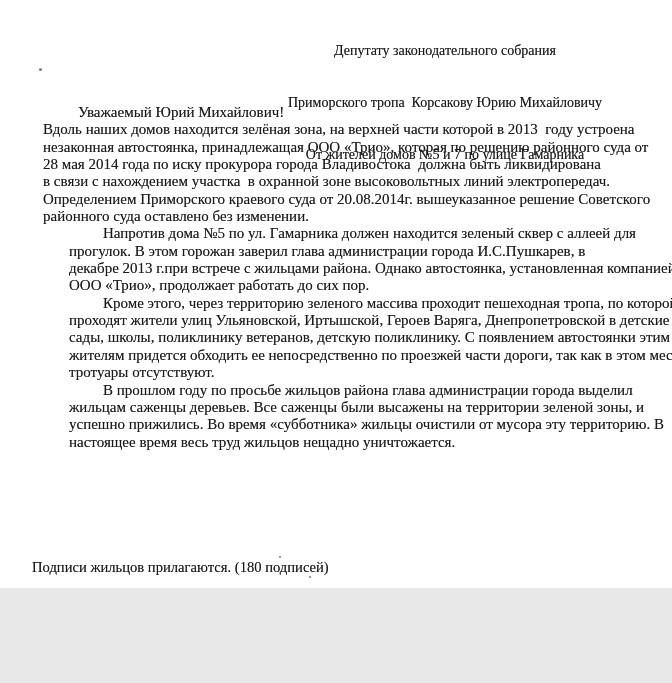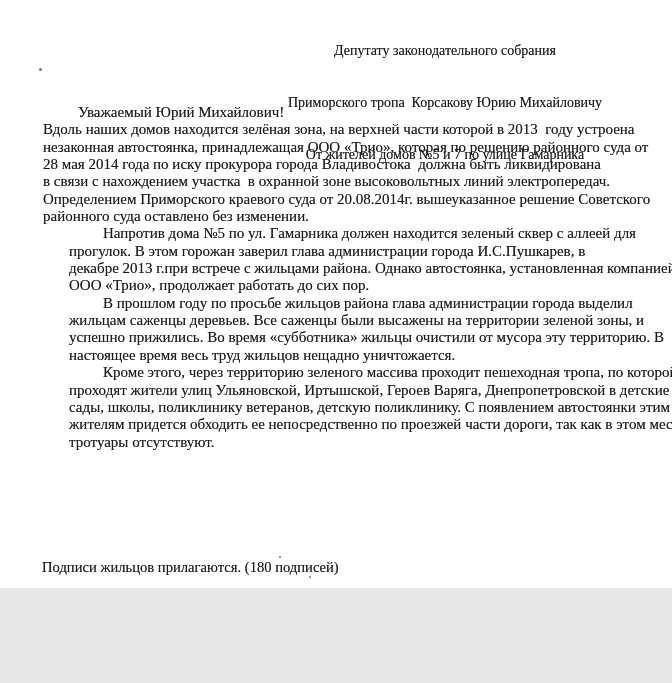--- a/index.html
+++ b/index.html
@@ -23,21 +23,21 @@
   .body-text{
     position:absolute;
     top:104px;left:43px;width:605px;
     font-size:15px;line-height:17.35px;
   }
   .salutation{white-space:pre;text-indent:35px;margin:0;}
   .para{white-space:pre;margin:0;}
   .para.indent{text-indent:34px;margin-left:26px;}
   .signatures-note{
     position:absolute;
-    left:42px;top:559px;
+    left:32px;top:559px;
     font-size:14.6px;line-height:17.35px;
     white-space:pre;
   }
   .hw-date{
     position:absolute;
     left:376px;top:606px;
     font-family:"DejaVu Serif",serif;
     font-style:italic;
     font-size:21px;
     letter-spacing:1.5px;
@@ -76,29 +76,29 @@
     <p class="para">Вдоль наших домов находится зелёная зона, на верхней части которой в 2013  году устроена
 незаконная автостоянка, принадлежащая ООО «Трио», которая по решению районного суда от
 28 мая 2014 года по иску прокурора города Владивостока  должна быть ликвидирована
 в связи с нахождением участка  в охранной зоне высоковольтных линий электропередач.
 Определением Приморского краевого суда от 20.08.2014г. вышеуказанное решение Советского
 районного суда оставлено без изменении.</p>
     <p class="para indent">Напротив дома №5 по ул. Гамарника должен находится зеленый сквер с аллеей для
 прогулок. В этом горожан заверил глава администрации города И.С.Пушкарев, в
 декабре 2013 г.при встрече с жильцами района. Однако автостоянка, установленная компанией
 ООО «Трио», продолжает работать до сих пор.</p>
-    <p class="para indent">В прошлом году по просьбе жильцов района глава администрации города выделил
-жильцам саженцы деревьев. Все саженцы были высажены на территории зеленой зоны, и
-успешно прижились. Во время «субботника» жильцы очистили от мусора эту территорию. В
-настоящее время весь труд жильцов нещадно уничтожается.</p>
     <p class="para indent">Кроме этого, через территорию зеленого массива проходит пешеходная тропа, по которой
 проходят жители улиц Ульяновской, Иртышской, Героев Варяга, Днепропетровской в детские
 сады, школы, поликлинику ветеранов, детскую поликлинику. С появлением автостоянки этим
 жителям придется обходить ее непосредственно по проезжей части дороги, так как в этом месте
 тротуары отсутствуют.</p>
+    <p class="para indent">В прошлом году по просьбе жильцов района глава администрации города выделил
+жильцам саженцы деревьев. Все саженцы были высажены на территории зеленой зоны, и
+успешно прижились. Во время «субботника» жильцы очистили от мусора эту территорию. В
+настоящее время весь труд жильцов нещадно уничтожается.</p>
   </div>
 
   <div class="signatures-note">Подписи жильцов прилагаются. (180 подписей)</div>
 
   <div class="hw-date">25. 06. 2015г</div>
 
   <svg class="hw-sign" viewBox="0 0 272 64" aria-hidden="true">
     <path d="M41,56 C36,48 40,35 49,25 C58,15 64,5 59,3 C54,1 47,12 45,25 C43,38 40,49 41,56 C42,63 55,62 58,53 C60,46 51,43 46,48 C41,53 40,60 47,62"></path>
     <path d="M86,14 C77,22 73,34 79,47"></path>
     <path d="M96,48 C98,38 104,31 106,37 C108,43 103,49 109,48 C116,47 115,35 121,36 C126,37 123,46 129,45 C135,44 135,36 140,38 C145,40 143,47 149,45 C154,43 154,37 159,39 C163,41 162,46 167,45 C172,44 173,38 178,40 C182,42 181,46 186,45 C190,44 192,40 195,42"></path>

